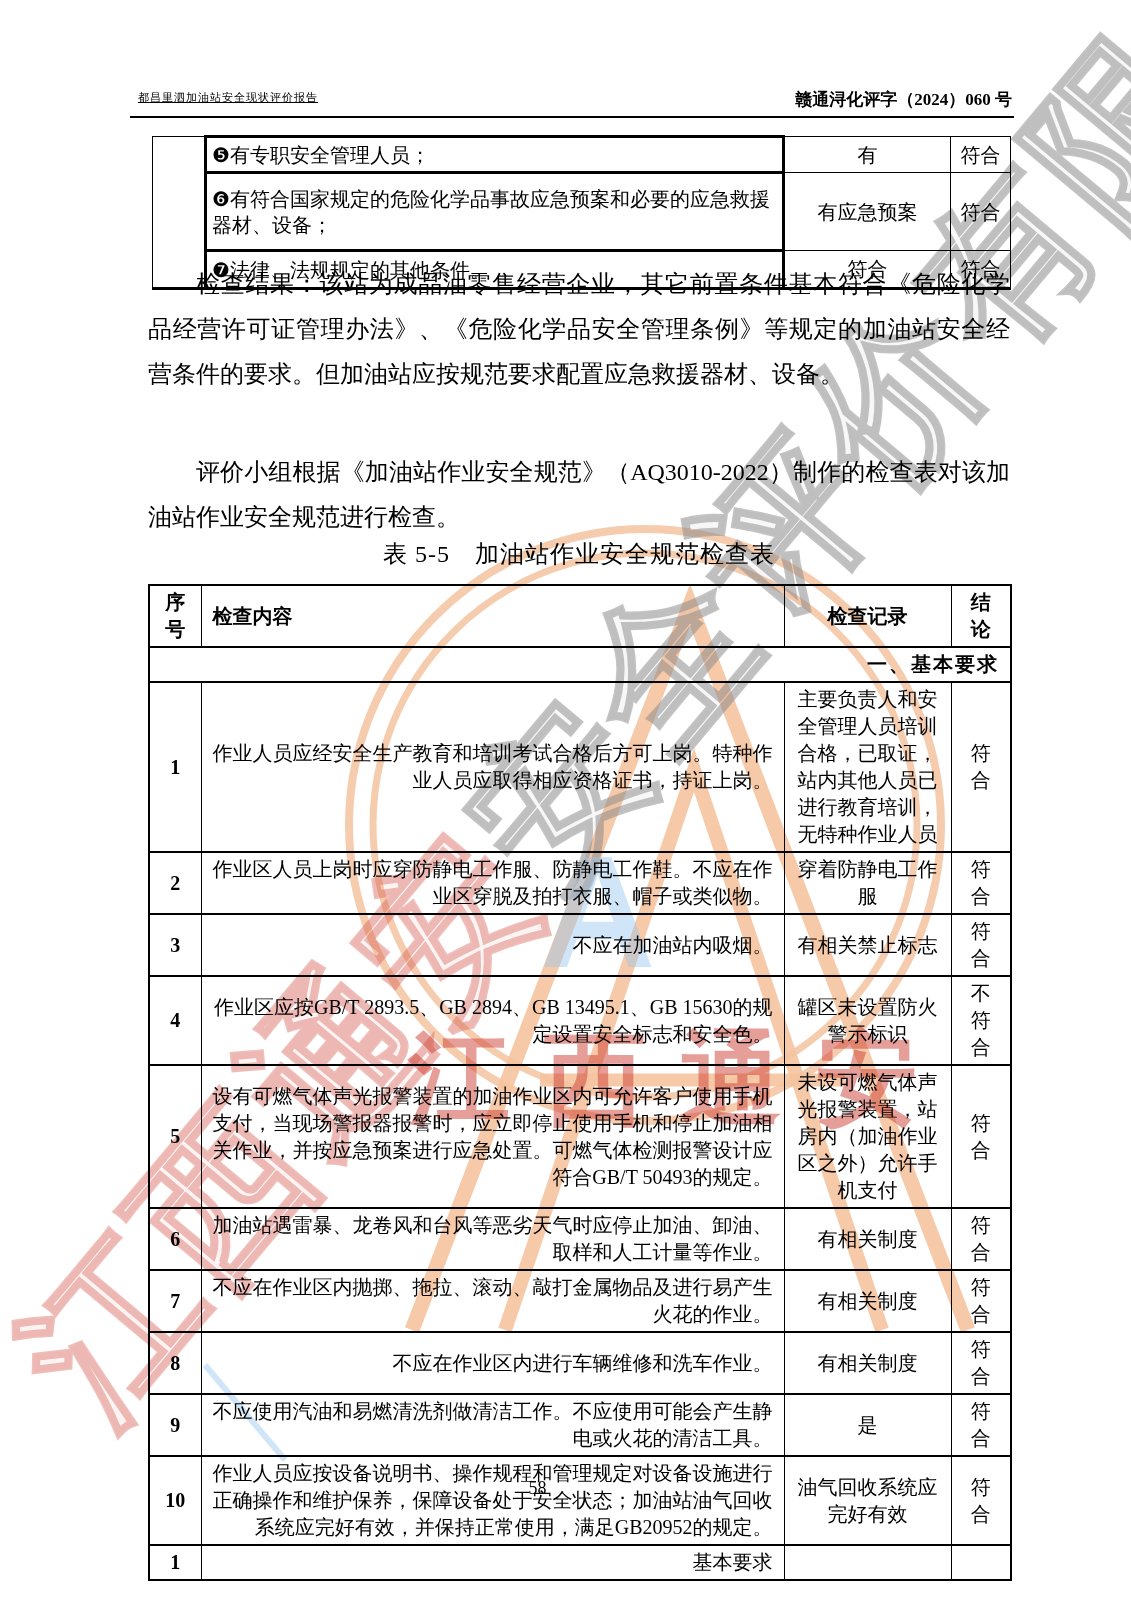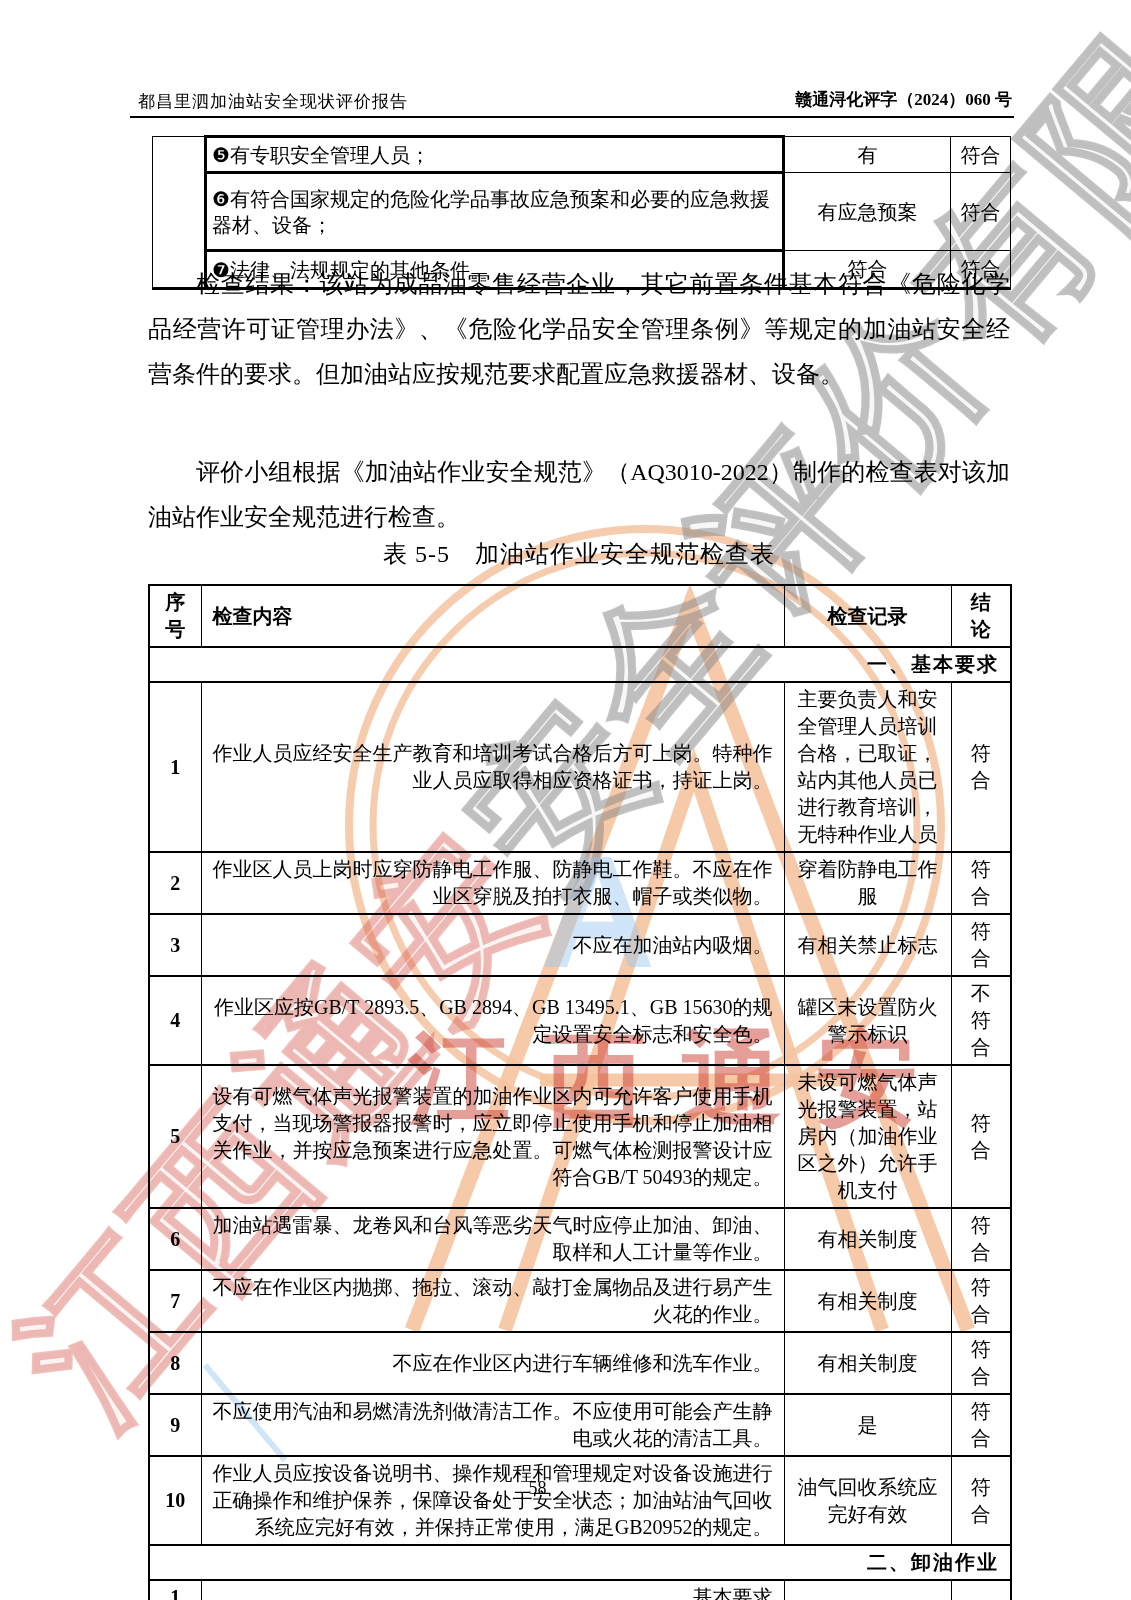--- a/index.html
+++ b/index.html
@@ -41,21 +41,21 @@
   .wm-blue-a{
     position:absolute;
     left:540px;top:820px;
     font-size:160px;
     font-weight:bold;
     color:rgba(150,200,240,0.45);
     font-family:"Liberation Sans",sans-serif;
   }
   
   .content-layer{position:absolute;inset:0;z-index:2;}
-  .header-left{position:absolute;left:138px;top:90px;font-size:17px;letter-spacing:1px;}
+  .header-left{position:absolute;left:138px;top:90px;font-size:11px;letter-spacing:1px;text-decoration:underline;}
   .header-right{position:absolute;right:119px;top:88px;font-size:17px;font-weight:bold;}
   .header-rule{position:absolute;left:130px;right:117px;top:116px;height:2px;background:#000;}
 
   table{border-collapse:collapse;table-layout:fixed;}
   td,th{overflow:hidden;}
 
   
   .top-table{
     position:absolute;left:152px;top:135px;
     width:858px;
@@ -242,23 +242,20 @@
             <td class="mt-content">不应使用汽油和易燃清洗剂做清洁工作。不应使用可能会产生静电或火花的清洁工具。</td>
             <td class="mt-record">是</td>
             <td class="mt-concl">符合</td>
           </tr>
           <tr>
             <td class="mt-num">10</td>
             <td class="mt-content">作业人员应按设备说明书、操作规程和管理规定对设备设施进行正确操作和维护保养，保障设备处于安全状态；加油站油气回收系统应完好有效，并保持正常使用，满足GB20952的规定。</td>
             <td class="mt-record">油气回收系统应完好有效</td>
             <td class="mt-concl">符合</td>
           </tr>
-          <tr class="mt-section" style="height: 31px;">
-            <td colspan="4">二、卸油作业</td>
-          </tr>
           <tr style="height: 33px;">
             <td class="mt-num">1</td>
             <td class="mt-content">基本要求</td>
             <td class="mt-record"></td>
             <td class="mt-concl"></td>
           </tr>
         </tbody>
     </table>
 
     <div class="footer-pagenum">58</div>

